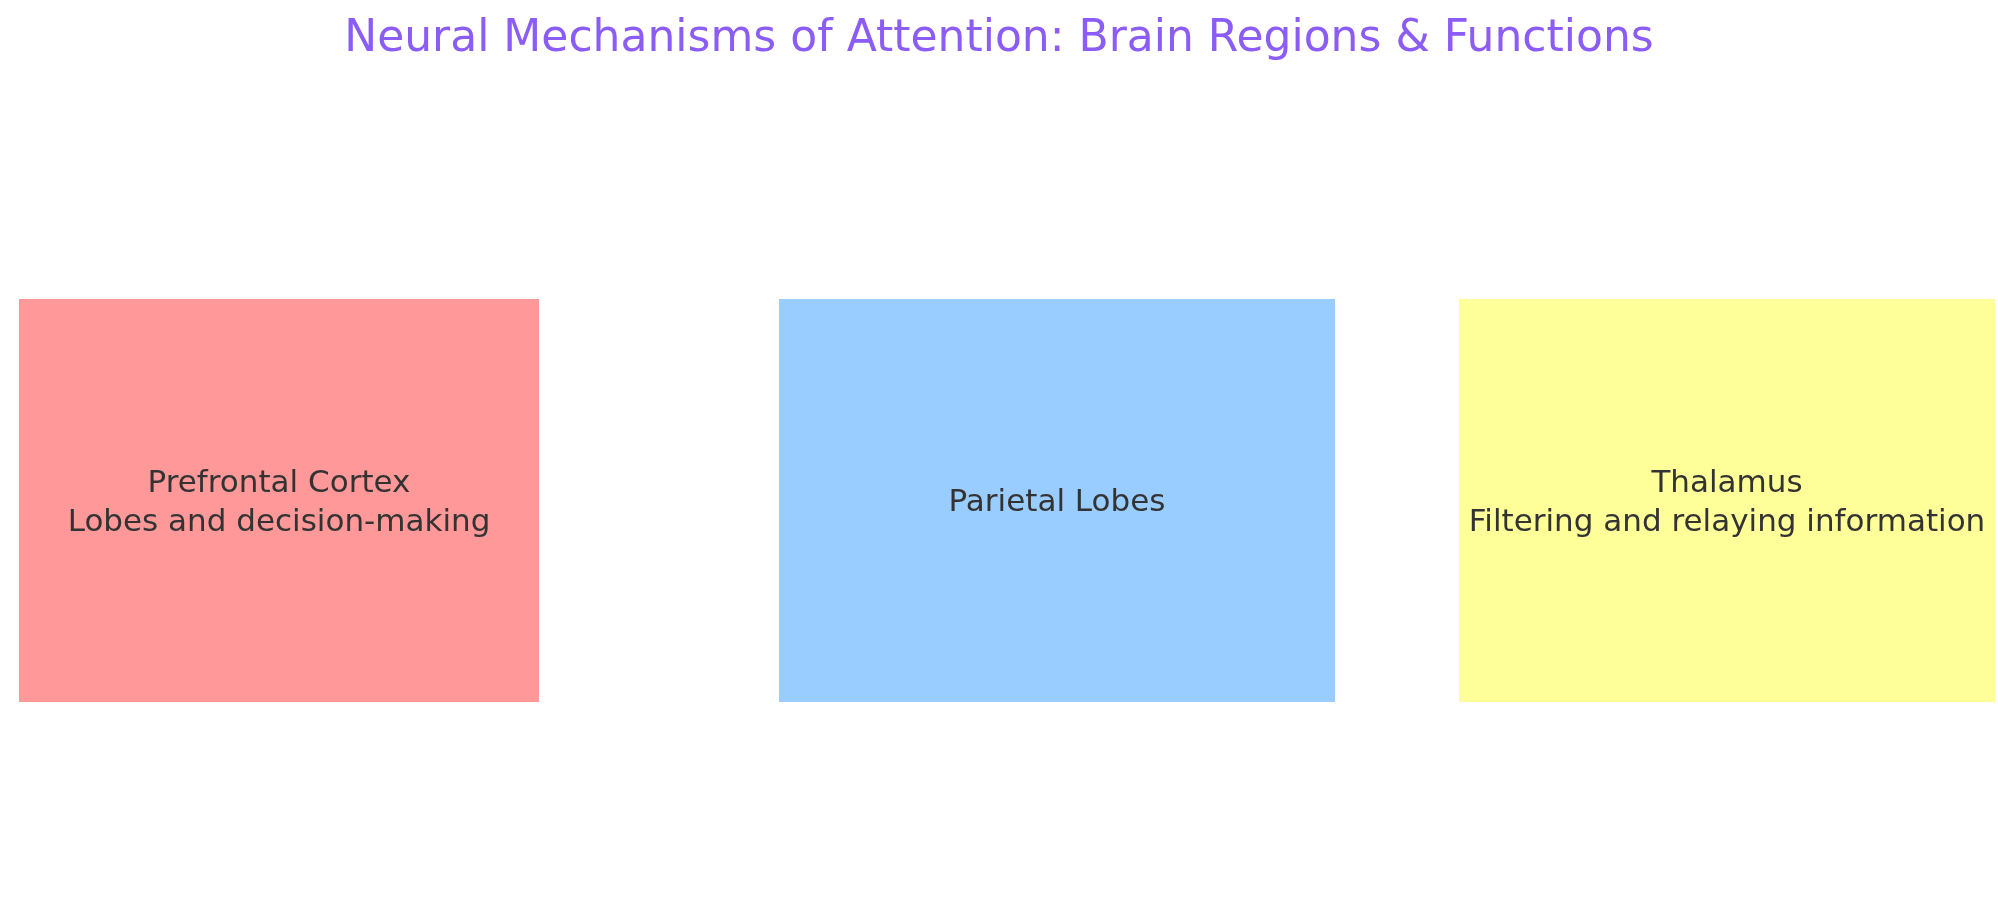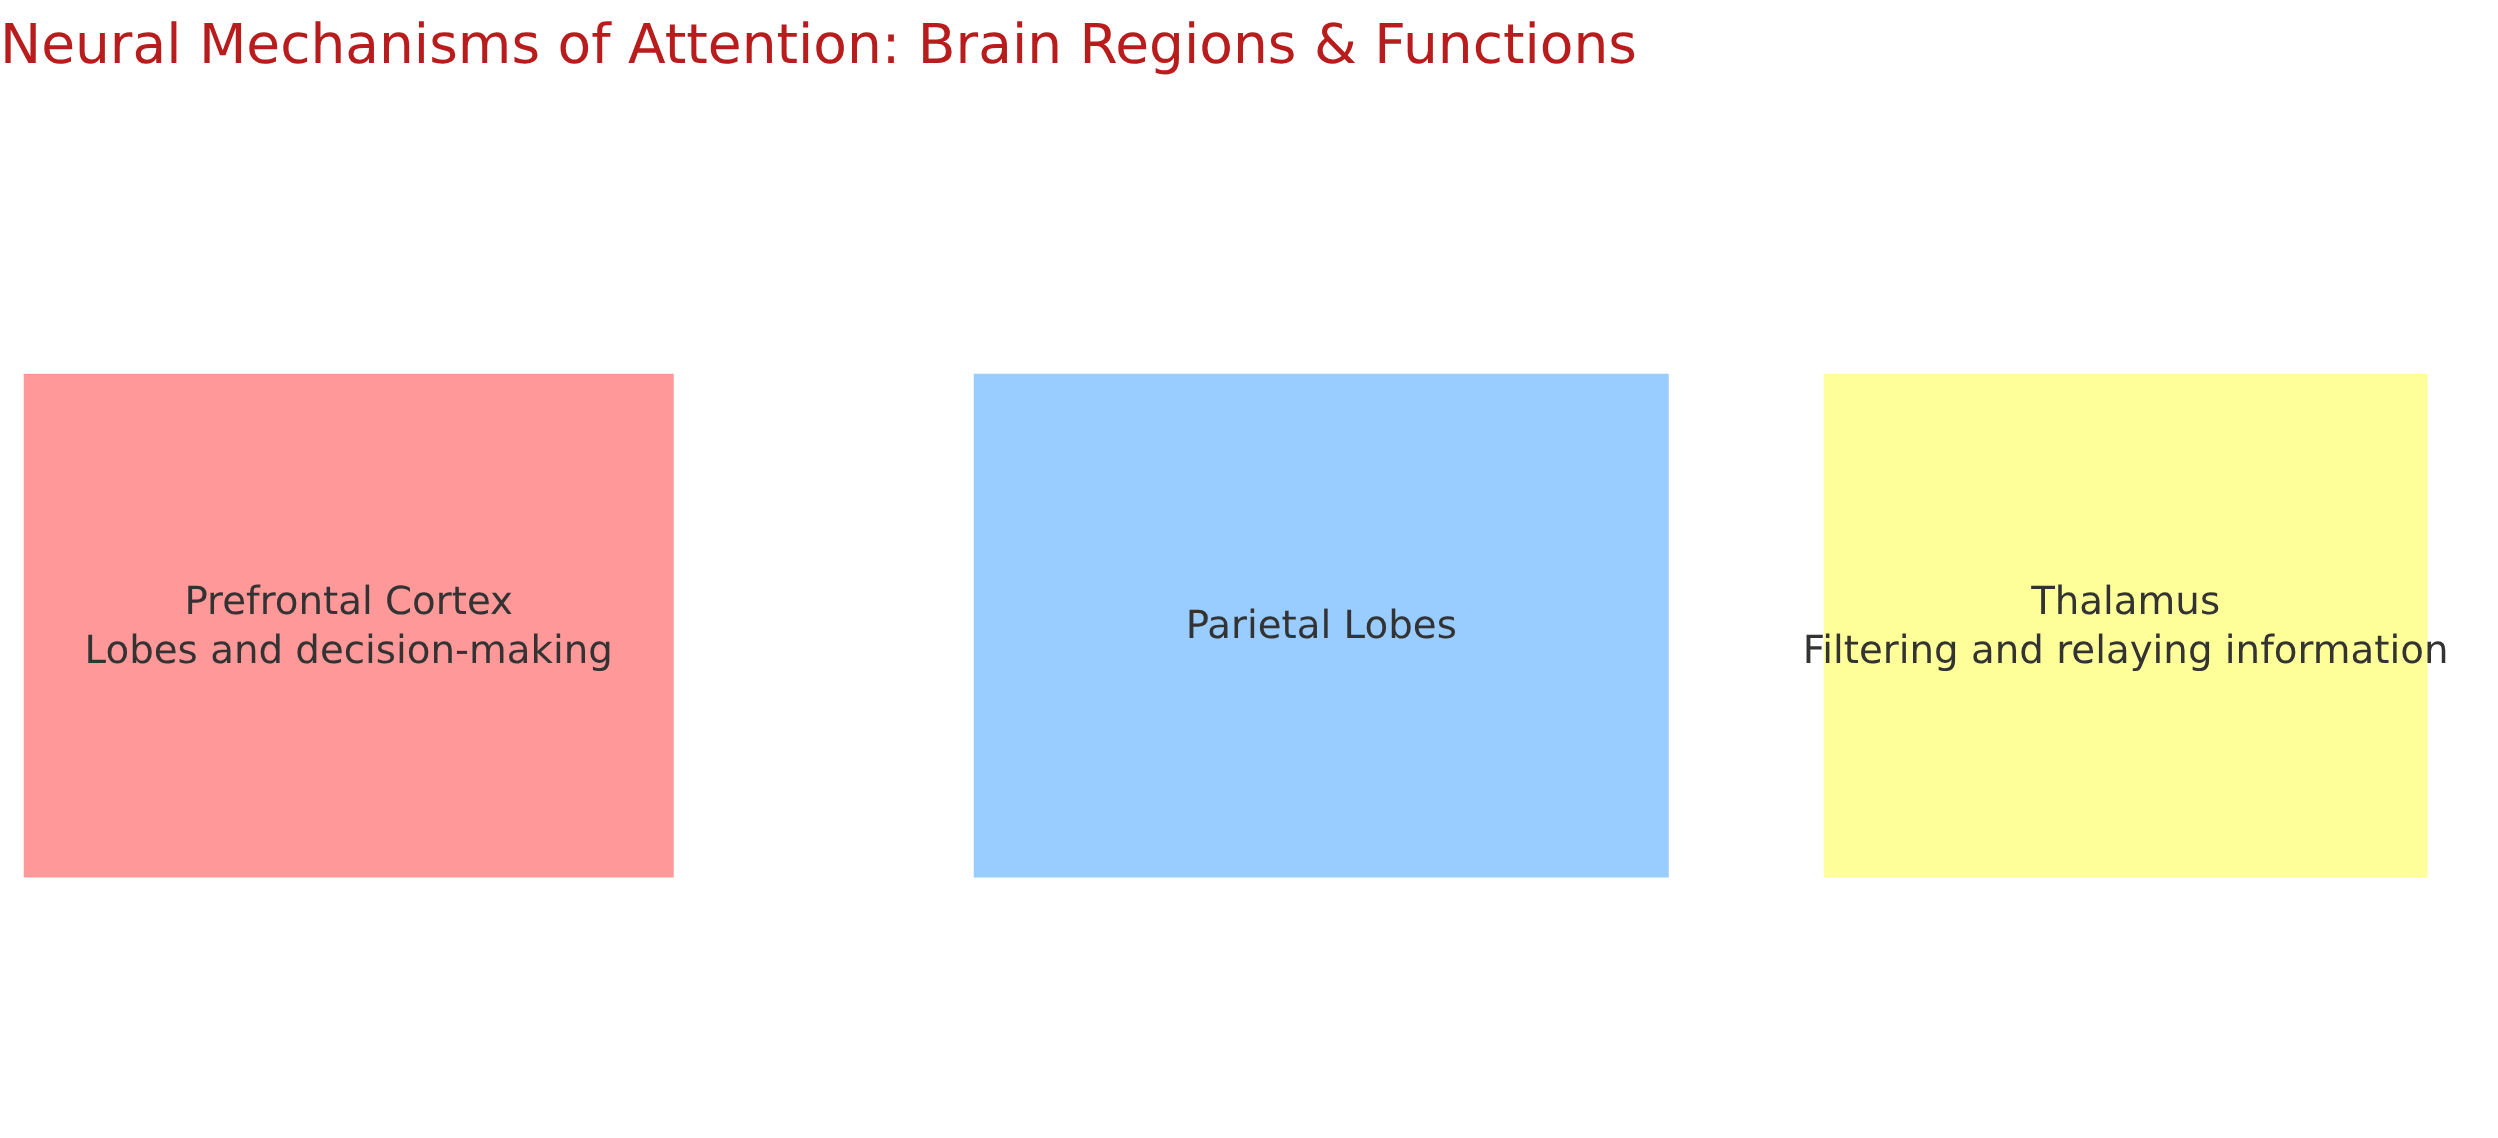--- a/index.html
+++ b/index.html
@@ -16,45 +16,45 @@
     }
     .figure {
       position: absolute;
       inset: 0;
     }
     .figure-title {
       position: absolute;
       top: 10px;
       left: 0;
       width: 100%;
-      text-align: left;
+      text-align: center;
       font-size: 44px;
       font-weight: 400;
-      color: #b91c1c;
+      color: #8b5cf6;
       white-space: nowrap;
     }
     .region-box {
       position: absolute;
       top: 299px;
       height: 403px;
       display: flex;
       align-items: center;
       justify-content: center;
     }
     .region-text {
       text-align: center;
       font-size: 31px;
       line-height: 39px;
       color: #333333;
       white-space: nowrap;
       overflow: visible;
     }
     #box-prefrontal { left: 19px;   width: 520px; }
     #box-parietal   { left: 779px;  width: 556px; }
-    #box-thalamus   { left: 1459px; width: 483px; }
+    #box-thalamus   { left: 1459px; width: 536px; }
   </style>
 </head>
 <body>
 
 <div class="figure">
 
   <div class="figure-title">Neural Mechanisms of Attention: Brain Regions &amp; Functions</div>
 
   <div class="region-box" id="box-prefrontal" style="background-color: rgb(255, 153, 153);">
     <div class="region-text">

